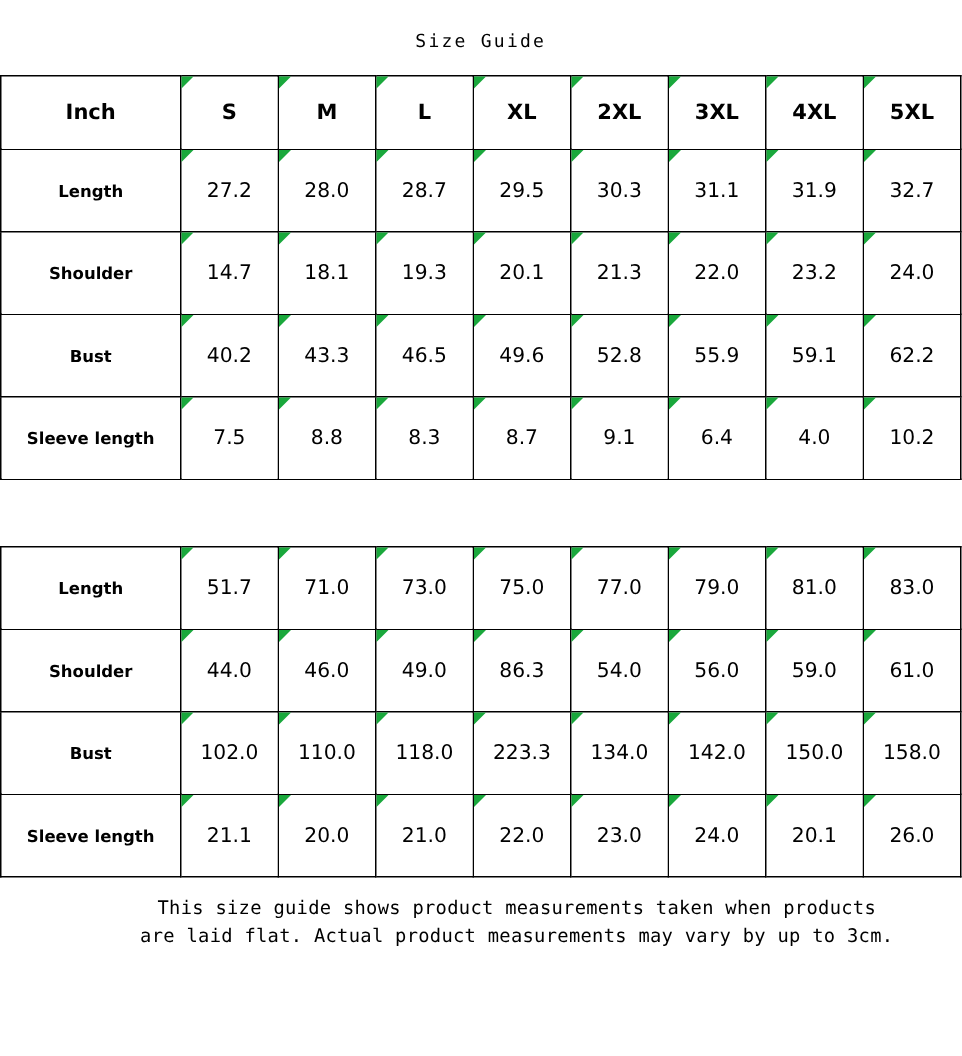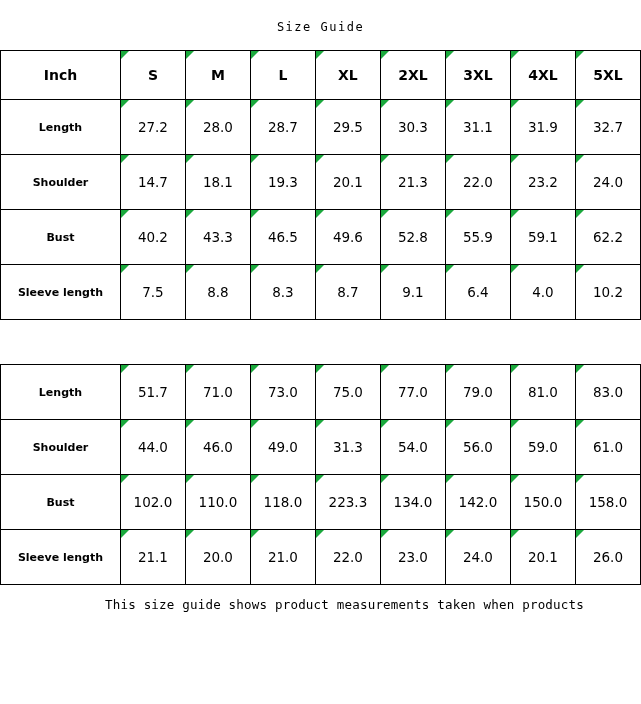--- a/index.html
+++ b/index.html
@@ -188,21 +188,21 @@
       <td class="mark">77.0</td>
       <td class="mark">79.0</td>
       <td class="mark">81.0</td>
       <td class="mark">83.0</td>
     </tr>
     <tr>
       <td class="rowhead">Shoulder</td>
       <td class="mark">44.0</td>
       <td class="mark">46.0</td>
       <td class="mark">49.0</td>
-      <td class="mark">31.3</td>
+      <td class="mark">86.3</td>
       <td class="mark">54.0</td>
       <td class="mark">56.0</td>
       <td class="mark">59.0</td>
       <td class="mark">61.0</td>
     </tr>
     <tr>
       <td class="rowhead">Bust</td>
       <td class="mark">102.0</td>
       <td class="mark">110.0</td>
       <td class="mark">118.0</td>
@@ -221,15 +221,16 @@
       <td class="mark">23.0</td>
       <td class="mark">24.0</td>
       <td class="mark">20.1</td>
       <td class="mark">26.0</td>
     </tr>
   </tbody>
     </table>
 
   <div class="footnote">
     <div>This size guide shows product measurements taken when products</div>
+    <div>are laid flat. Actual product measurements may vary by up to 3cm.</div>
   </div>
 
 </div>
 
 </body></html>

